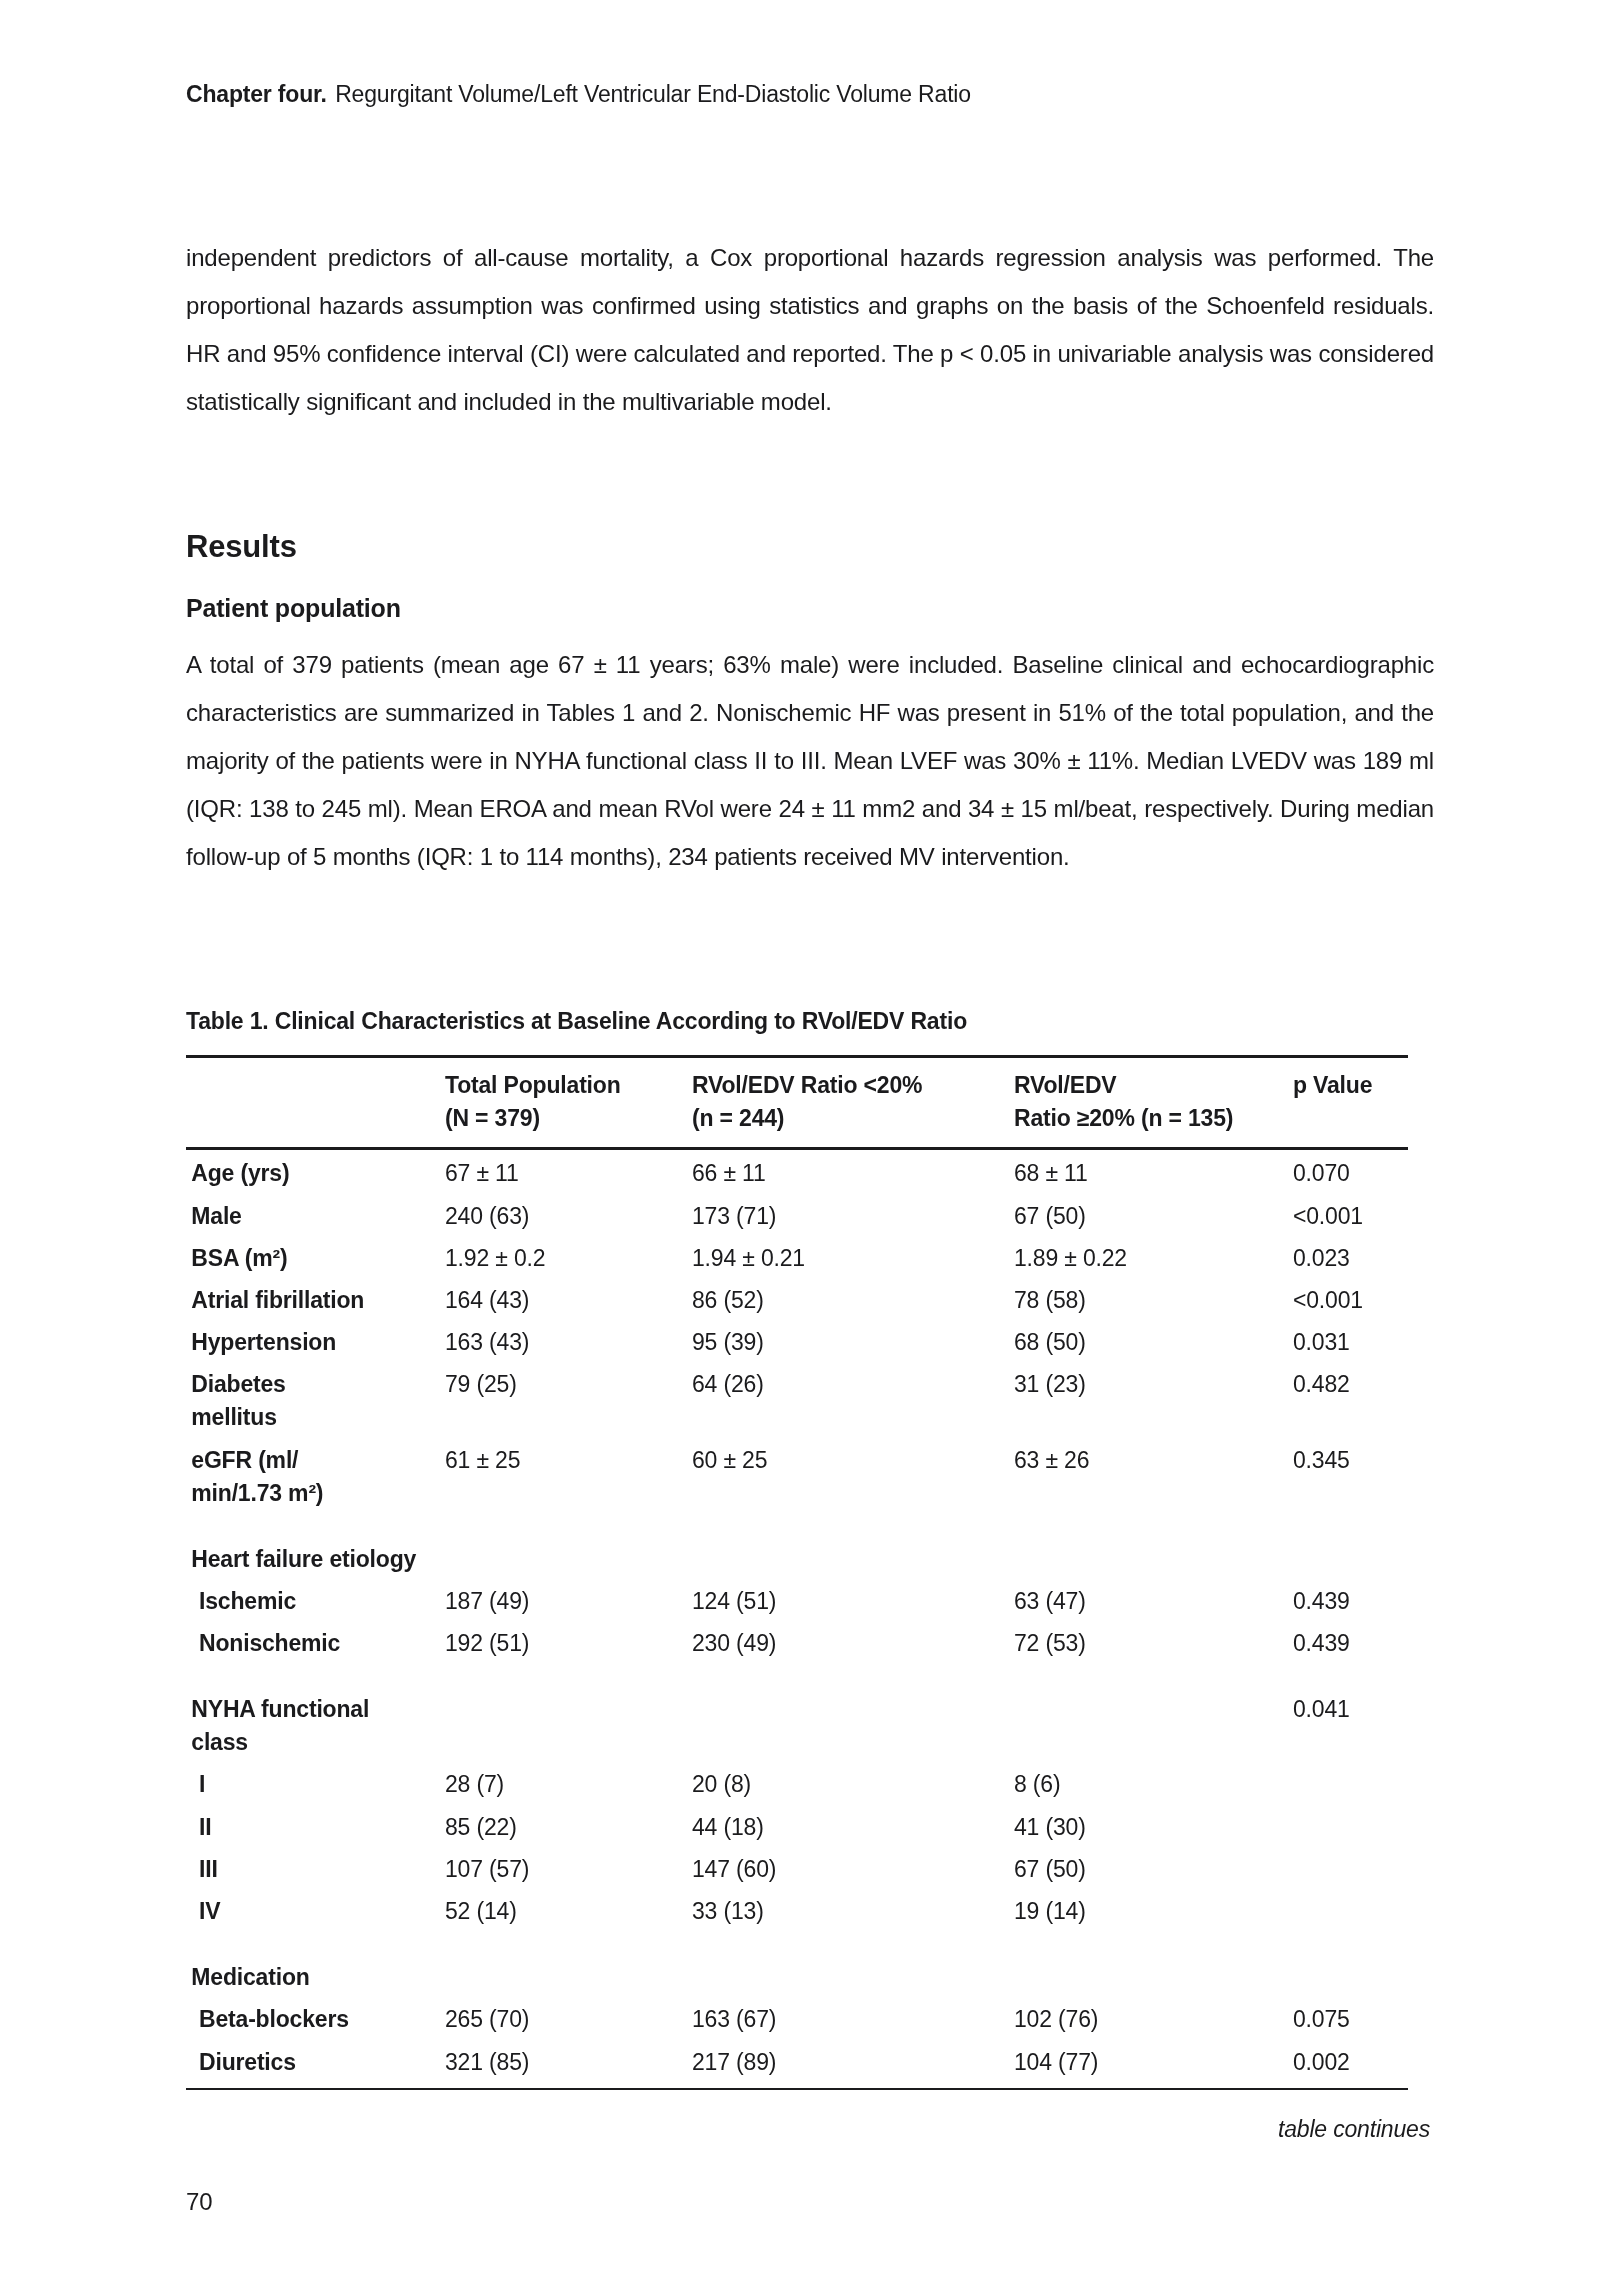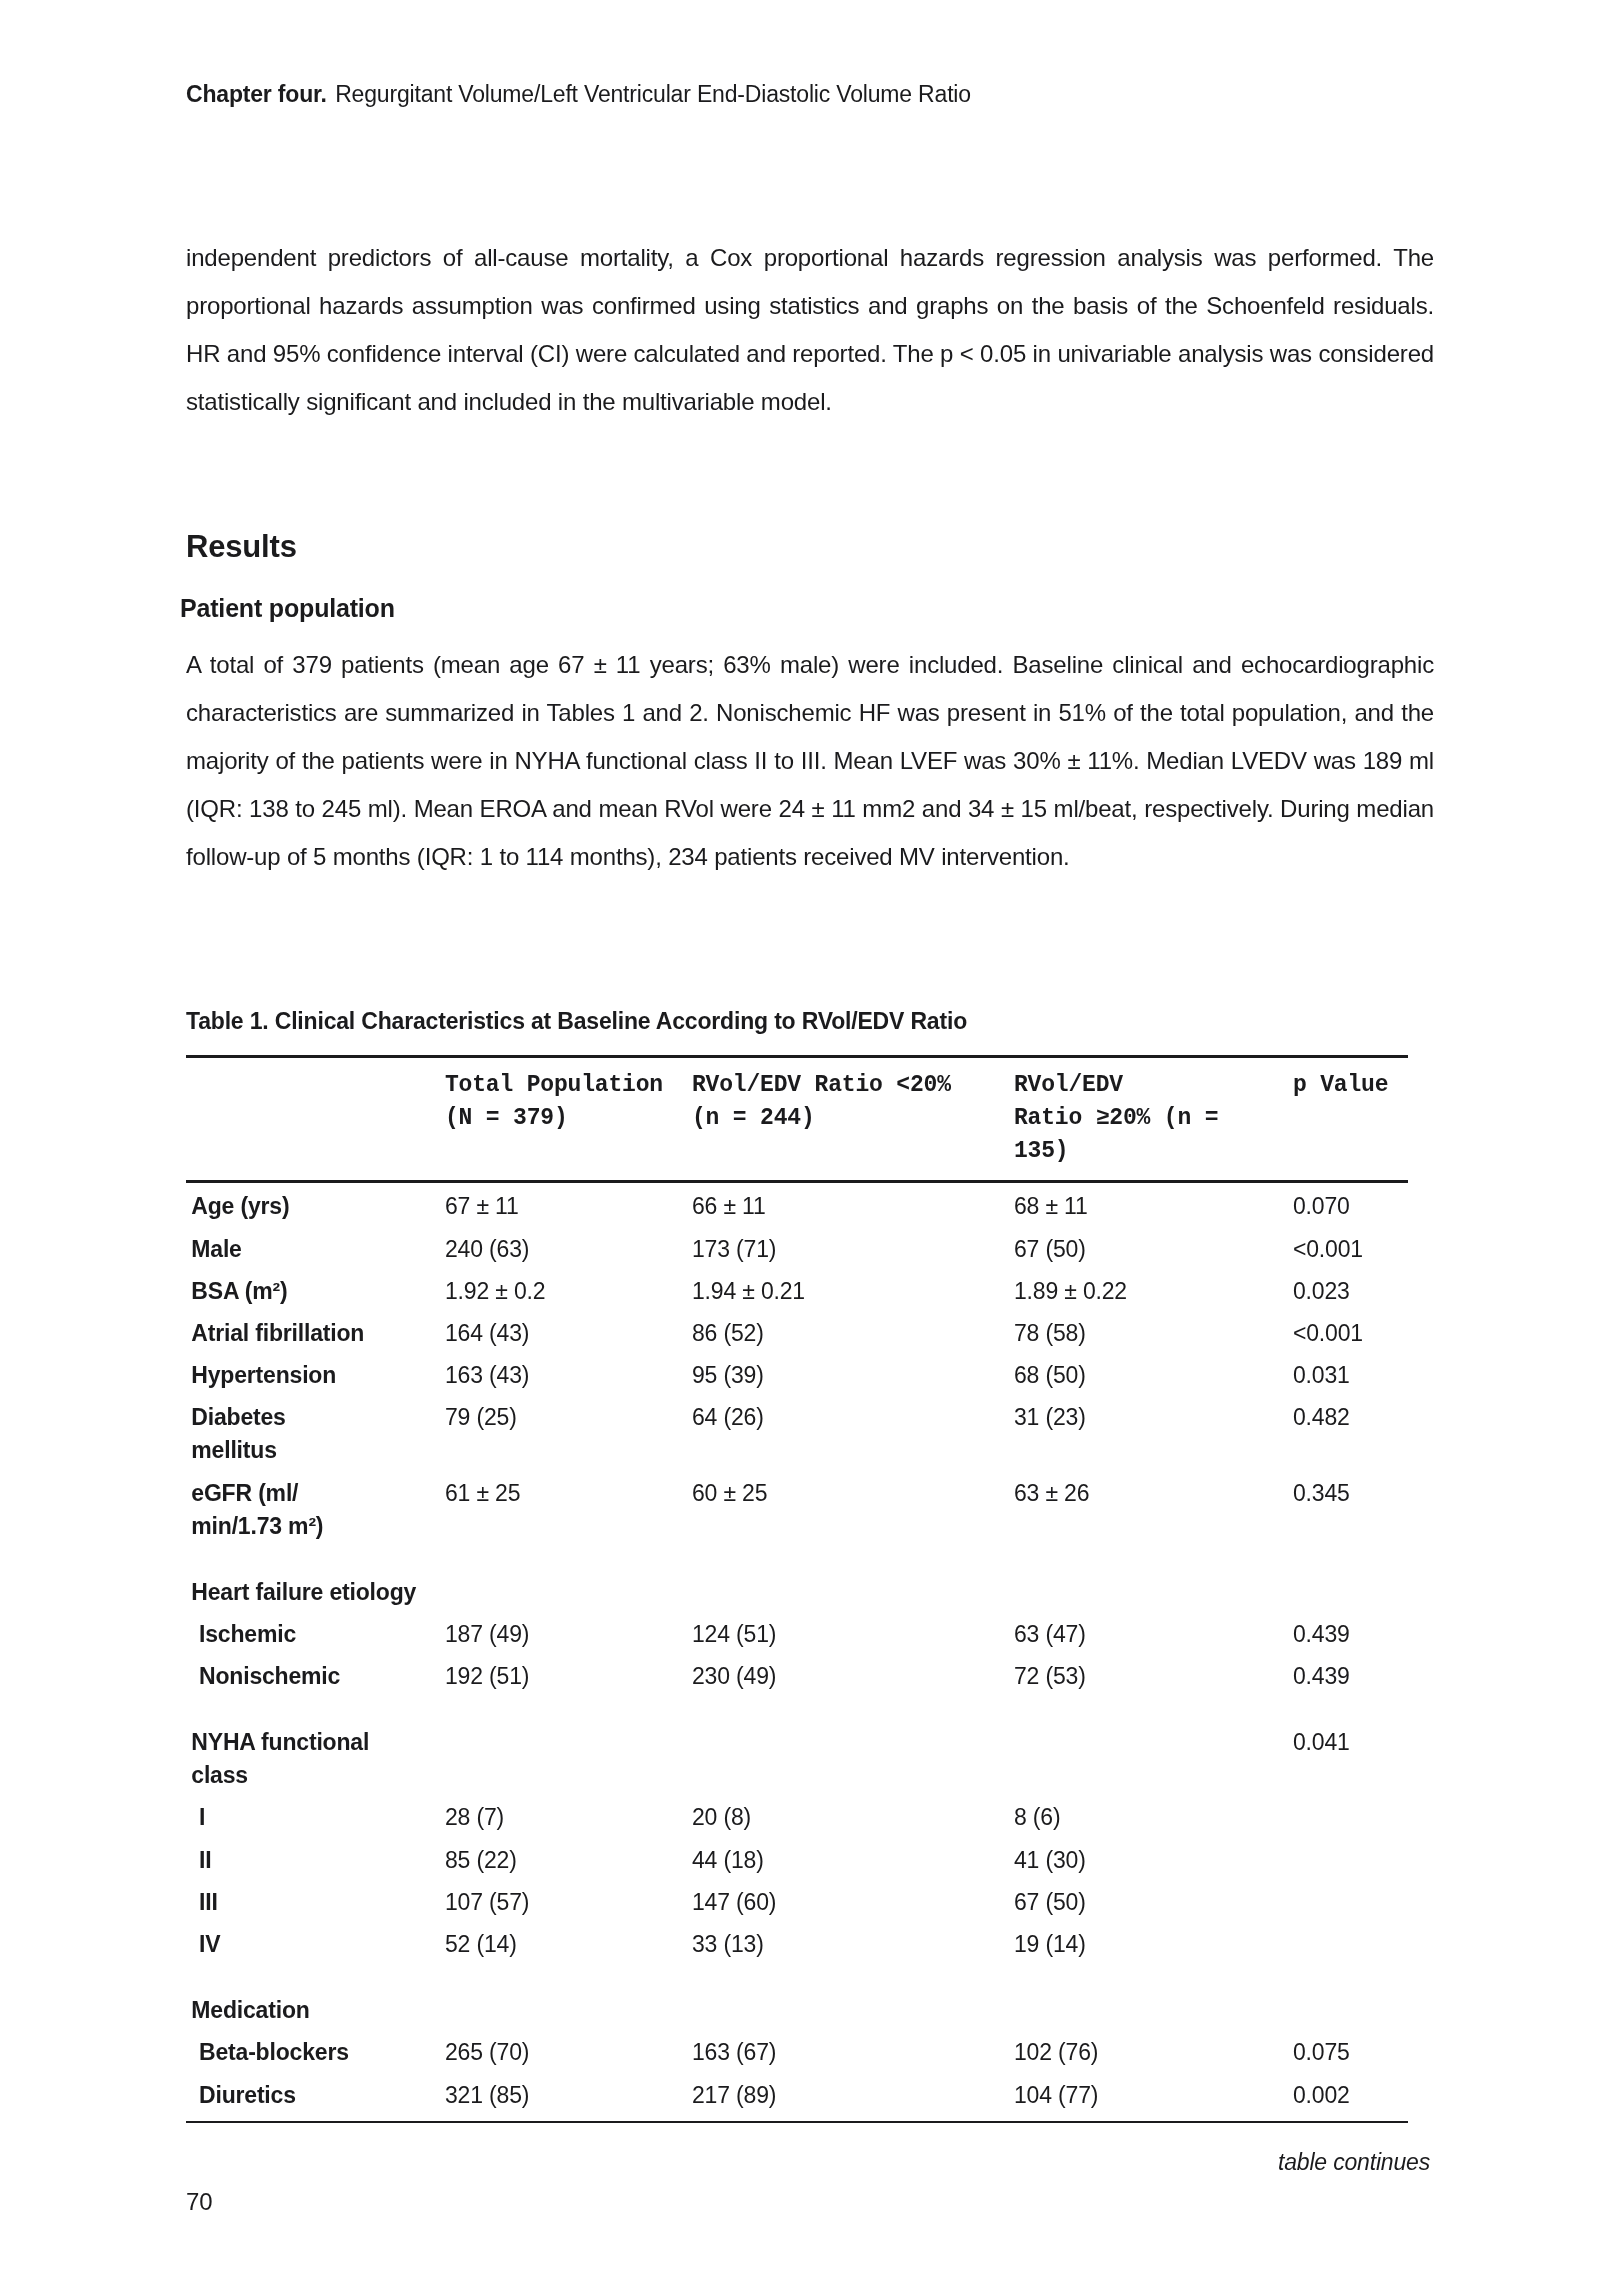--- a/index.html
+++ b/index.html
@@ -33,21 +33,21 @@
   .para-intro { top: 234px; }
   .h-results {
     position: absolute;
     left: 186px; top: 528px;
     font-size: 31px;
     font-weight: bold;
     line-height: 37px;
   }
   .h-patient {
     position: absolute;
-    left: 180px; top: 592px;
+    left: 186px; top: 592px;
     font-size: 25px;
     font-weight: bold;
     line-height: 32px;
   }
   .para-patient { top: 641px; }
 
   .table-area {
     position: absolute;
     left: 186px; top: 1006px;
     width: 1248px;
@@ -67,21 +67,21 @@
   .trow {
     display: grid;
     grid-template-columns: 259px 247px 322px 279px 114px;
     align-items: start;
   }
   .trow > div {
     padding: 4.6px 12px 4.6px 0;
     font-size: 23px;
     line-height: 33px;
   }
-  .tbl-header { padding: 6px 0 7.6px 0; font-family: Liberation Mono, monospace; }
+  .tbl-header { padding: 6px 0 7.6px 0; }
   .tbl-header > div {
     font-weight: bold;
     white-space: pre-line;
   }
   .c-label {
     font-weight: bold;
     white-space: pre-line;
     padding-left: 5.3px !important;
   }
   .c-p { padding-right: 0 !important; }

